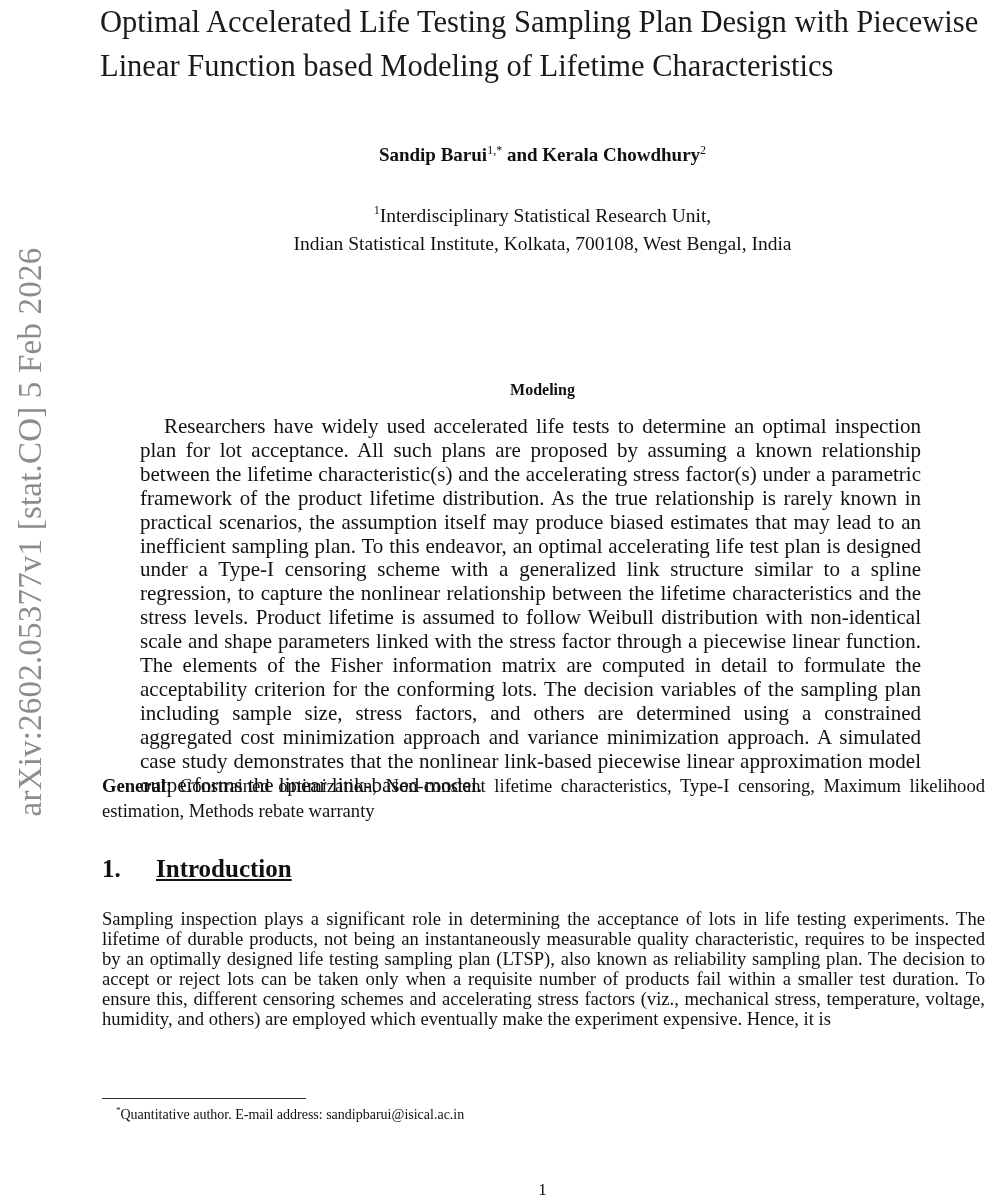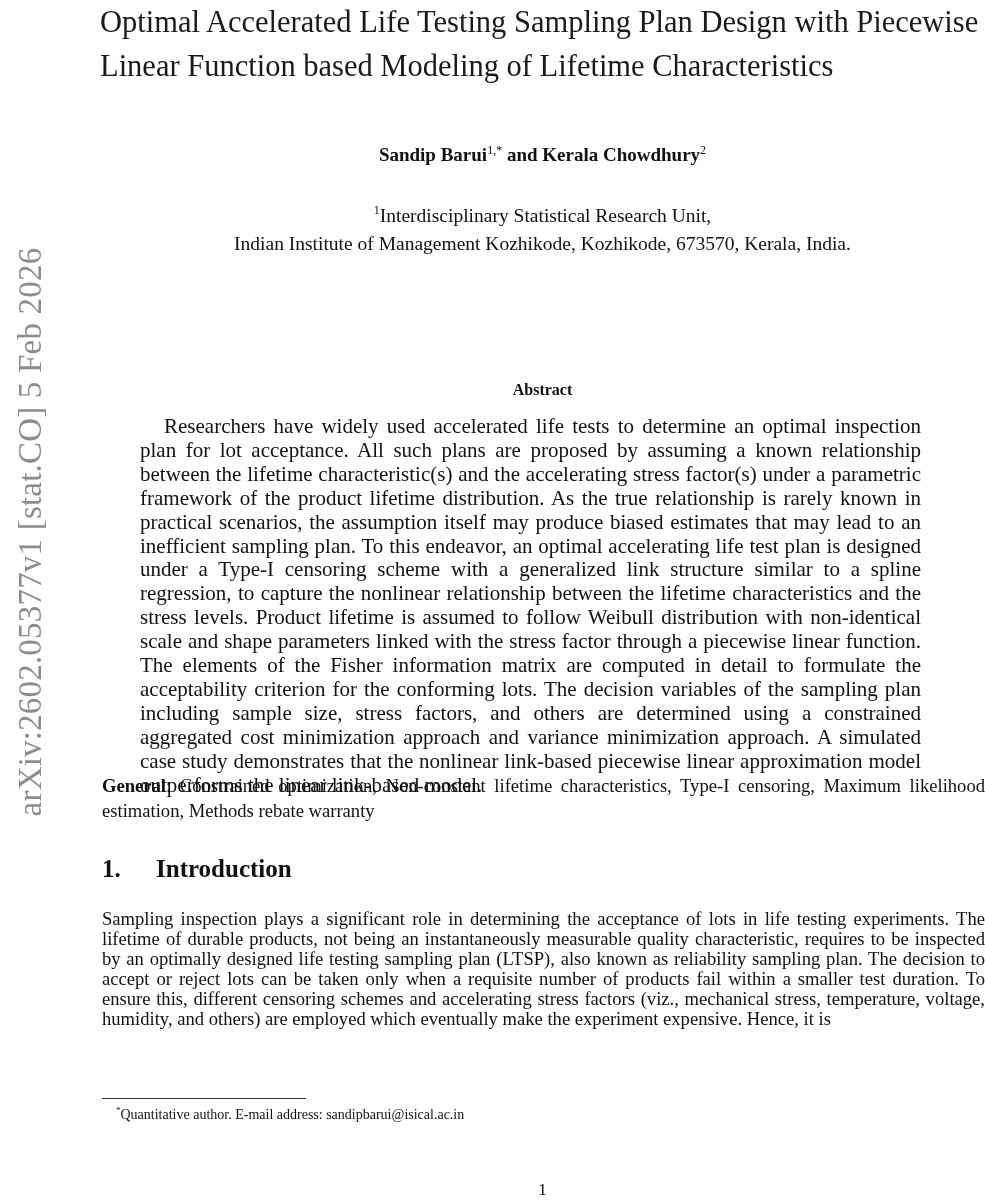--- a/index.html
+++ b/index.html
@@ -42,21 +42,21 @@
     font-size: 21px; line-height: 23.9px; text-align: justify;
     text-indent: 24px; margin: 0;
   }
   .keywords {
     position: absolute; left: 102px; width: 883px; top: 773px;
     font-size: 18.6px; line-height: 25px; text-align: justify; margin: 0;
   }
   .keywords b { font-weight: bold; }
   .section-head {
     position: absolute; left: 102px; top: 855px;
-    font-size: 25px; font-weight: bold; margin: 0;
+    font-size: 25px; font-weight: bold; margin: 0; text-decoration: underline;
   }
   .section-head .num { display: inline-block; width: 54px; }
   .intro-body {
     position: absolute; left: 102px; width: 883px; top: 909px;
     font-size: 18.6px; line-height: 20px; text-align: justify; margin: 0;
   }
   .fn-rule {
     position: absolute; left: 102px; top: 1098px; width: 204px; height: 0;
     border-top: 1px solid #333;
   }
@@ -80,24 +80,24 @@
 <h1 class="title">Optimal Accelerated Life Testing Sampling Plan Design with Piecewise Linear Function based Modeling of Lifetime Characteristics</h1>
 
 <div class="authors">
   <span>Sandip Barui</span><sup>1,*</sup>
   <span>and</span>
   <span>Kerala Chowdhury</span><sup>2</sup>
 </div>
 
 <div class="affils">
   <div><sup>1</sup><span>Interdisciplinary Statistical Research Unit,</span></div>
-  <div>Indian Institute of Management Kozhikode, Kozhikode, 673570, Kerala, India.</div>
+  <div>Indian Statistical Institute, Kolkata, 700108, West Bengal, India</div>
 </div>
 
-<div class="abstract-head">Abstract</div>
+<div class="abstract-head">Modeling</div>
 <p class="abstract-body">Researchers have widely used accelerated life tests to determine an optimal inspection plan for lot acceptance. All such plans are proposed by assuming a known relationship between the lifetime characteristic(s) and the accelerating stress factor(s) under a parametric framework of the product lifetime distribution. As the true relationship is rarely known in practical scenarios, the assumption itself may produce biased estimates that may lead to an inefficient sampling plan. To this endeavor, an optimal accelerating life test plan is designed under a Type-I censoring scheme with a generalized link structure similar to a spline regression, to capture the nonlinear relationship between the lifetime characteristics and the stress levels. Product lifetime is assumed to follow Weibull distribution with non-identical scale and shape parameters linked with the stress factor through a piecewise linear function. The elements of the Fisher information matrix are computed in detail to formulate the acceptability criterion for the conforming lots. The decision variables of the sampling plan including sample size, stress factors, and others are determined using a constrained aggregated cost minimization approach and variance minimization approach. A simulated case study demonstrates that the nonlinear link-based piecewise linear approximation model outperforms the linear link-based model.</p>
 
 <p class="keywords"><b>General</b><span>:  Constrained optimization, Non-constant lifetime characteristics, Type-I censoring, Maximum likelihood estimation, Methods rebate warranty</span></p>
 
 <h2 class="section-head"><span class="num">1.</span><span>Introduction</span></h2>
 
 <p class="intro-body">Sampling inspection plays a significant role in determining the acceptance of lots in life testing experiments. The lifetime of durable products, not being an instantaneously measurable quality characteristic, requires to be inspected by an optimally designed life testing sampling plan (LTSP), also known as reliability sampling plan. The decision to accept or reject lots can be taken only when a requisite number of products fail within a smaller test duration. To ensure this, different censoring schemes and accelerating stress factors (viz., mechanical stress, temperature, voltage, humidity, and others) are employed which eventually make the experiment expensive. Hence, it is</p>
 
 <div class="fn-rule"></div>
 <p class="footnote"><sup>*</sup><span>Quantitative author. E-mail address: sandipbarui@isical.ac.in</span></p>

